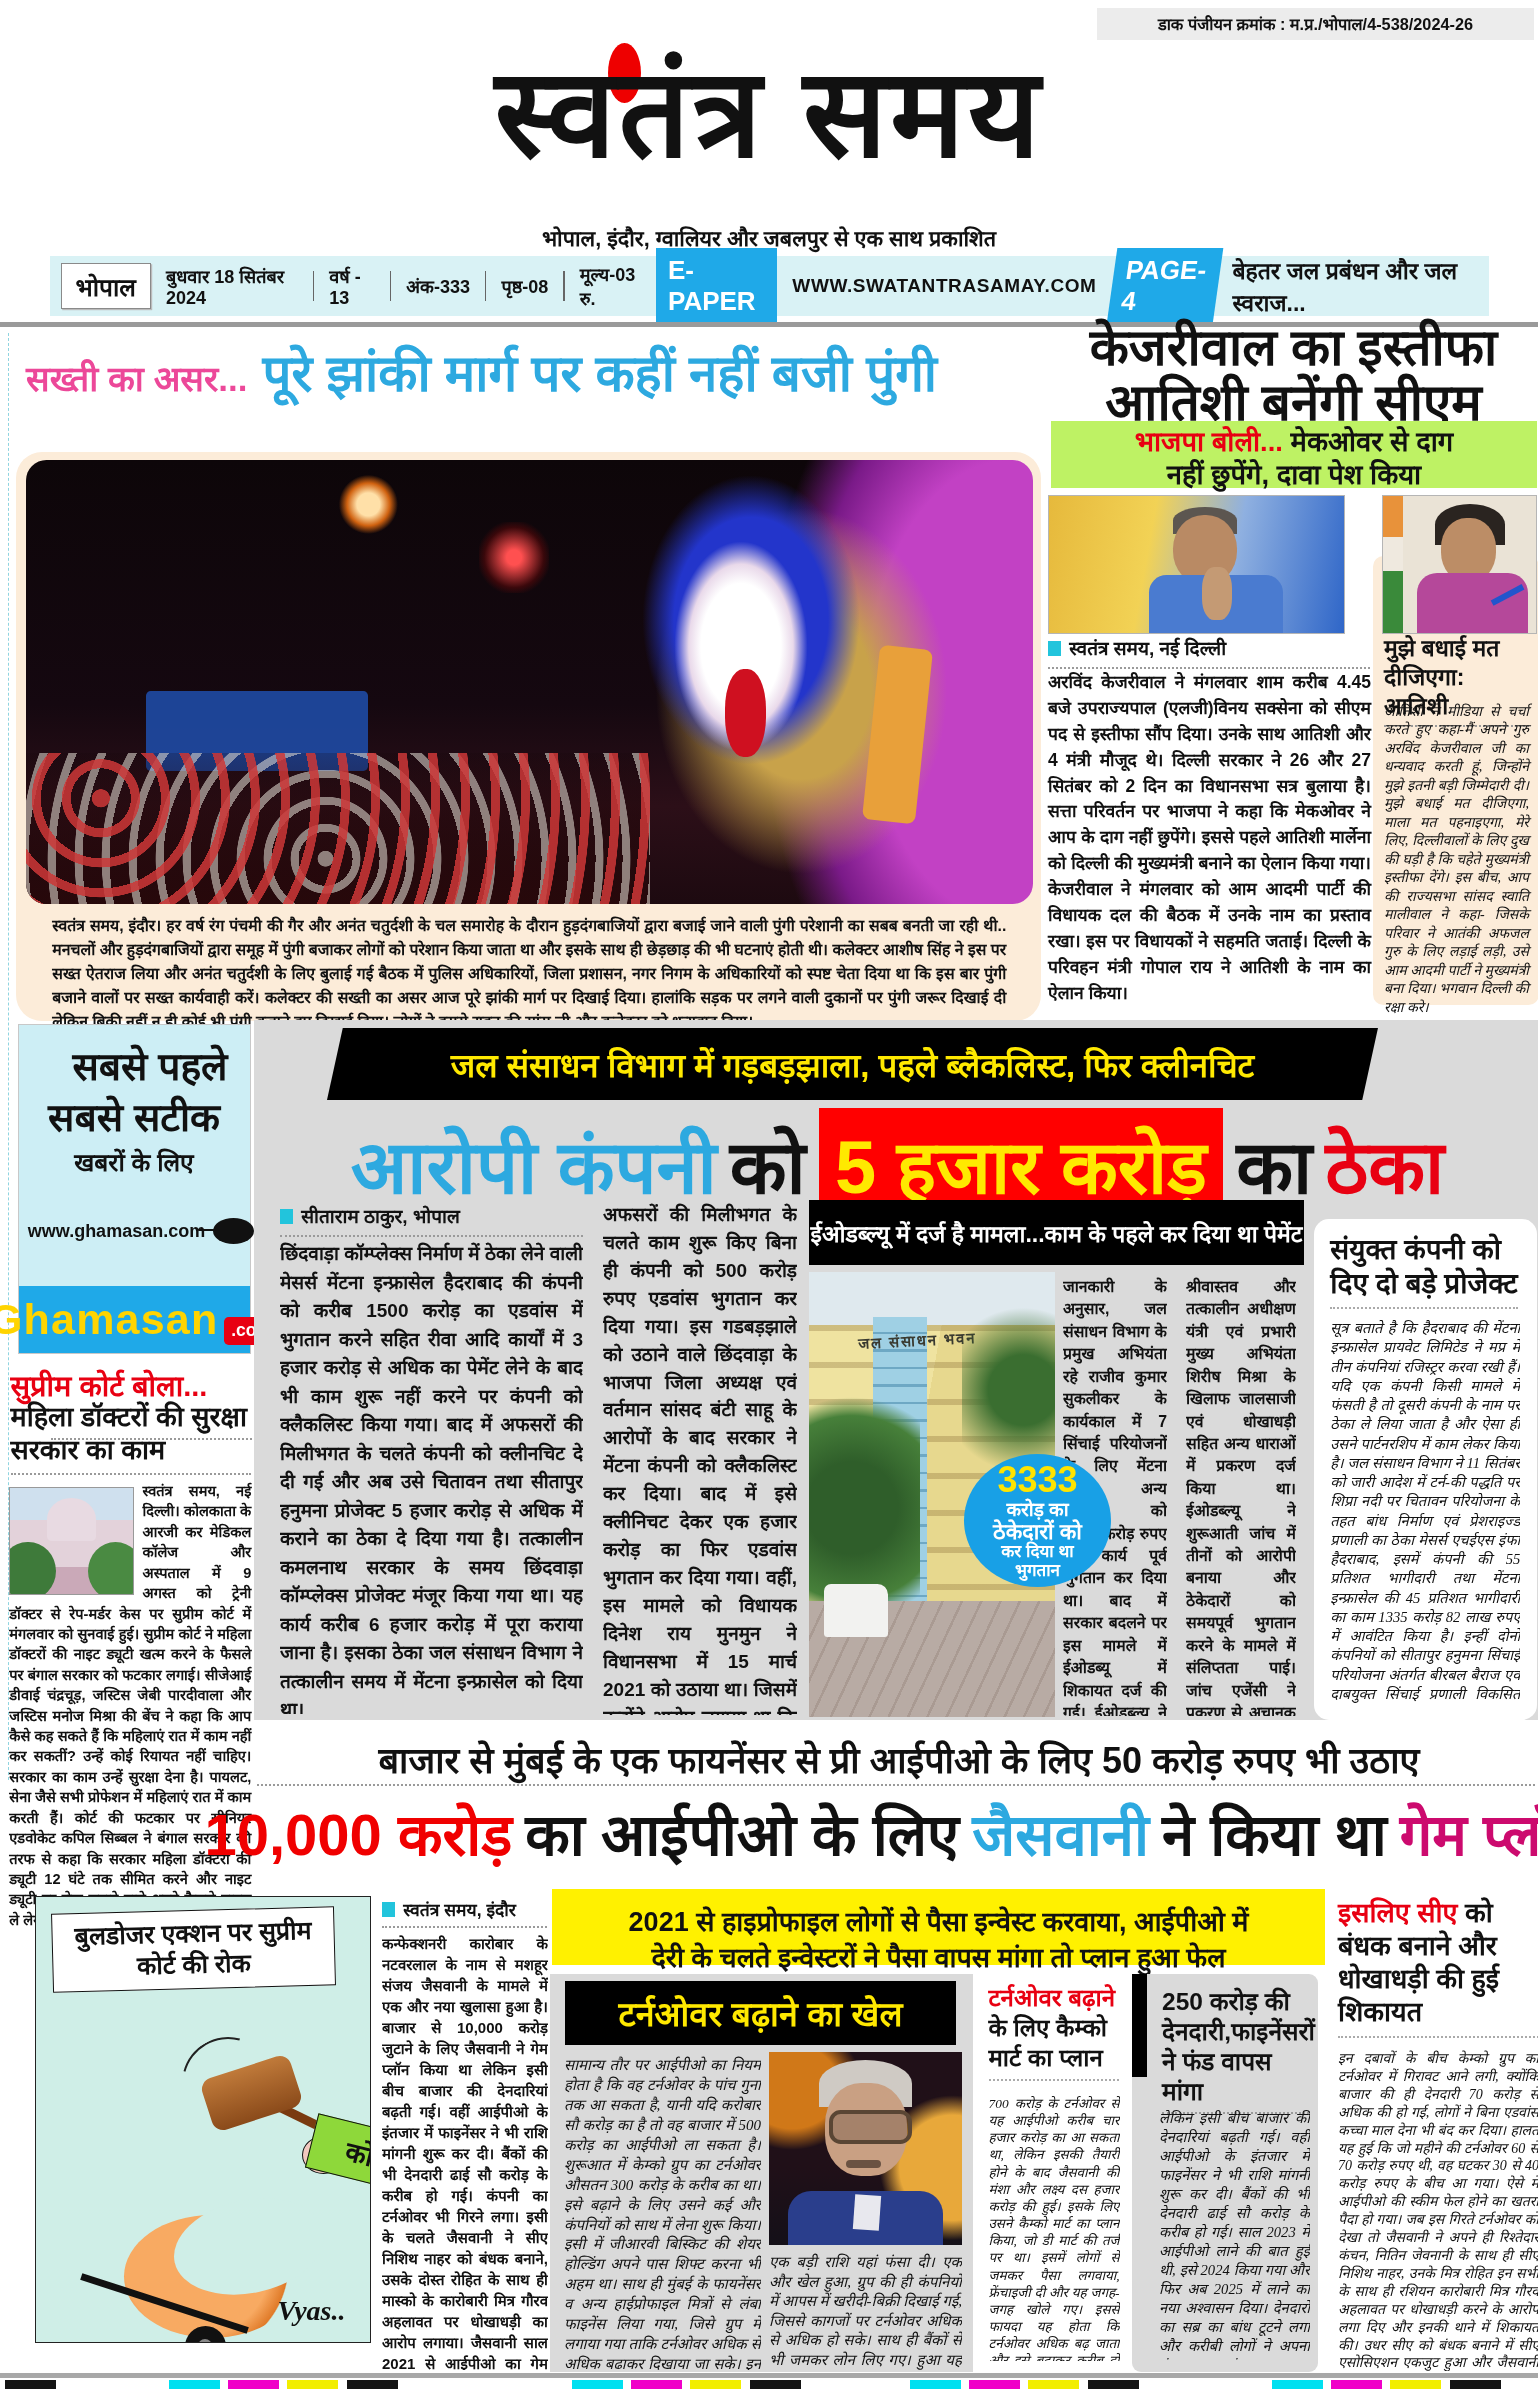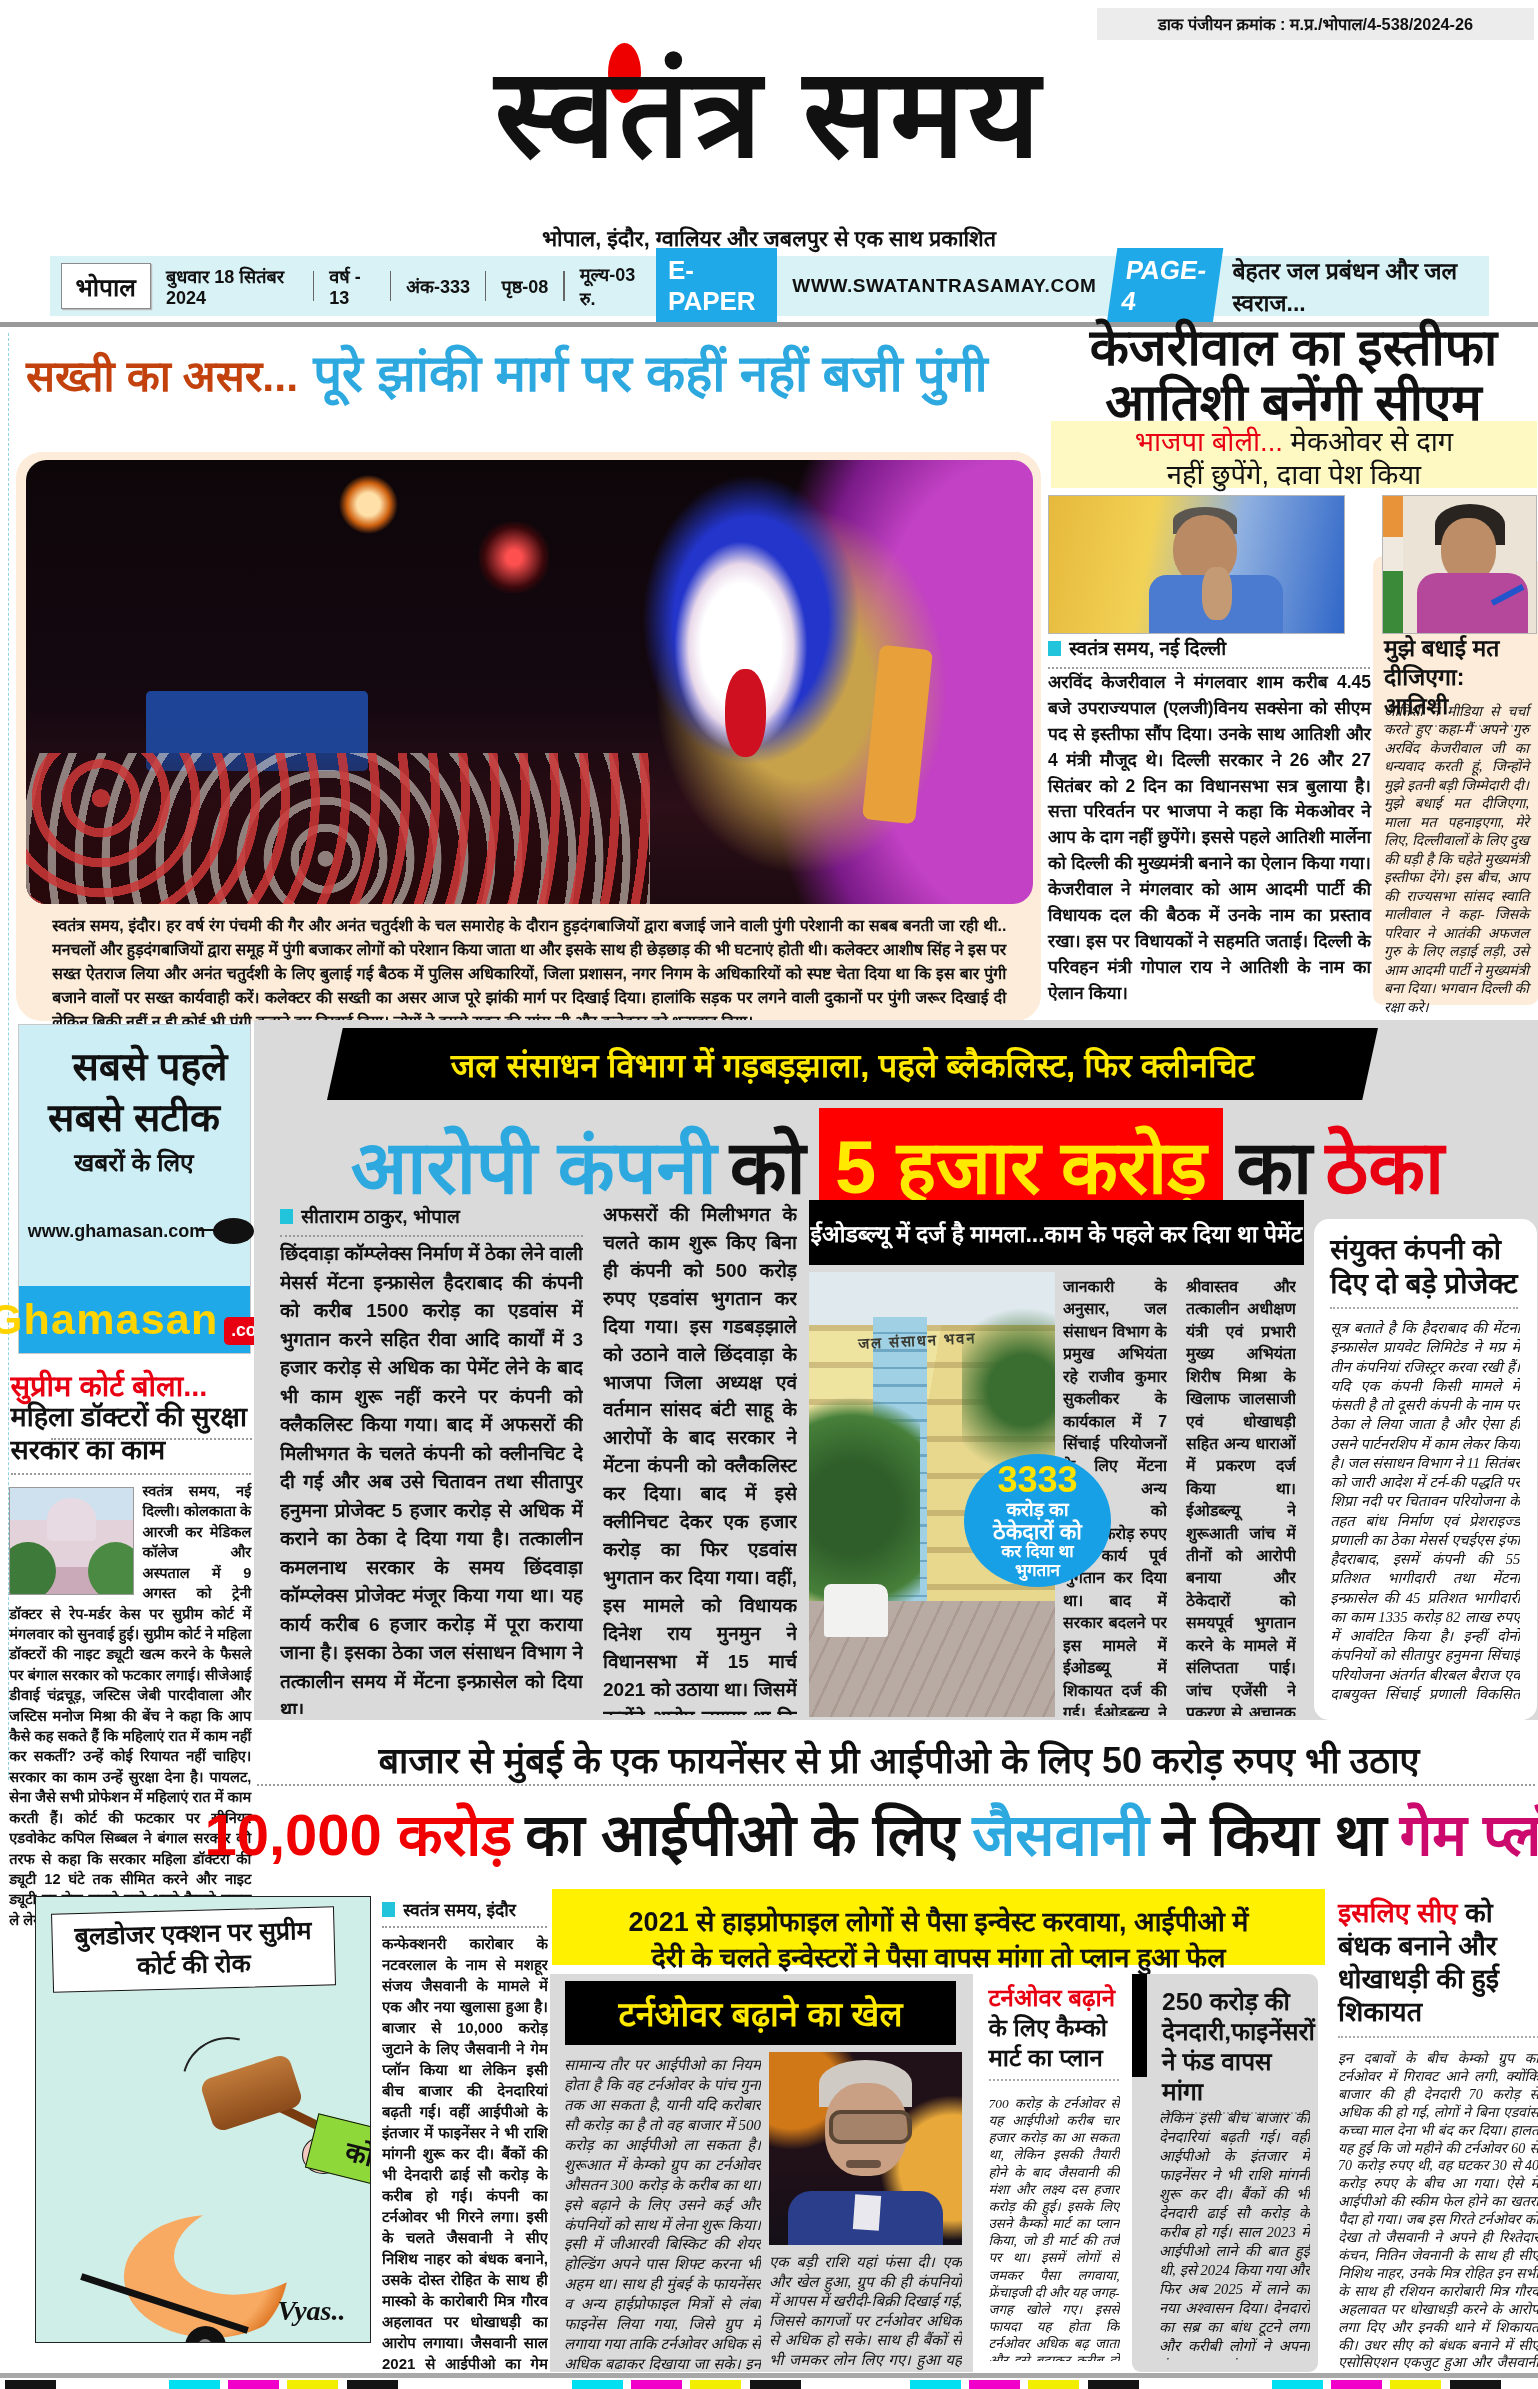--- a/index.html
+++ b/index.html
@@ -24,21 +24,21 @@
   .meta{font-size:18px;font-weight:800;}
   .vsep{width:1.8px;height:30px;background:#666;}
   .badge{background:#1fa9e8;color:#fff;font-size:26px;font-weight:900;padding:7px 11.7px;}
   .skew{transform:skewX(-8deg);}
   .site{font-size:19px;font-weight:900;letter-spacing:0.6px;}
   .slogan{font-size:23px;font-weight:900;}
   .hrule{left:0;right:0;top:322px;height:5.3px;background:#9a9a9a;}
   .cropmark{left:8.2px;top:333px;height:1447px;width:0;border-left:1.8px dashed #8fd4e0;}
   
   .leadhead{left:26px;top:336px;width:1013px;display:flex;gap:15px;align-items:baseline;}
-  .leadhead .r{color:#c2410c;font-size:43px;font-weight:900;white-space:nowrap;}
+  .leadhead .r{color:#ec4899;font-size:35px;font-weight:900;white-space:nowrap;}
   .leadhead .b{color:#2da9e0;font-size:51px;font-weight:900;white-space:nowrap;}
   .peach{left:16.3px;top:452px;width:1025px;height:569px;background:#fcecd9;border-radius:26px;}
   .leadphoto{position:absolute;left:9.3px;top:8.2px;width:1007px;height:444px;border-radius:20.4px;overflow:hidden;
      background:
       radial-gradient(111px 175px at 71% 42%, #ffffff 0 36%, #e9d9ea 47%, rgba(0,0,0,0) 60%),
       radial-gradient(175px 233px at 72% 36%, #2335cb 0 44%, rgba(0,0,0,0) 62%),
       radial-gradient(251px 315px at 77% 52%, #c8a24a 0 28%, rgba(0,0,0,0) 58%),
       radial-gradient(41px 41px at 34% 10%, #ffe0a8 0 28%, #d06210 52%, rgba(0,0,0,0) 72%),
       radial-gradient(280px 444px at 98% 52%, #c241c4 0 52%, #7a1a88 74%, rgba(0,0,0,0) 90%),
       linear-gradient(180deg,#0d0609 0%,#150810 55%,#2c0f18 78%,#1d0a10 100%);}
@@ -50,22 +50,22 @@
   .truck{position:absolute;left:12%;top:52%;width:22%;height:18%;background:#1f4fae;border-radius:4.7px;opacity:.85;}
   .neon{position:absolute;left:45%;top:14%;width:7%;height:16%;background:radial-gradient(#ff5050 15%,rgba(120,10,10,.4) 60%,rgba(0,0,0,0) 75%);}
   .garland{position:absolute;left:69.5%;top:47%;width:41px;height:88px;background:#cf1020;border-radius:45%;}
   .orangecloth{position:absolute;left:84%;top:42%;width:53px;height:175px;background:#e8a03a;border-radius:8.2px;transform:rotate(6deg);}
   .leadcap{left:36px;top:462px;width:954px;font-size:15.8px;font-weight:600;line-height:1.52;text-align:justify;}
   .leadcap b{font-weight:900;}
   .capline{left:35px;top:986px;width:957px;}
   
   .kjh1{left:1048px;top:310px;width:491px;text-align:center;font-size:51px;font-weight:900;white-space:nowrap;}
   .kjh2{left:1048px;top:365px;width:491px;text-align:center;font-size:51px;font-weight:900;white-space:nowrap;}
-  .kjyellow{left:1051px;top:421px;width:486px;height:67px;background:#fef9c3;text-align:center;
-            font-size:27.4px;font-weight:400;line-height:1.22;padding-top:3.5px;box-sizing:border-box;}
+  .kjyellow{left:1051px;top:421px;width:486px;height:67px;background:#bef264;text-align:center;
+            font-size:27.4px;font-weight:700;line-height:1.22;padding-top:3.5px;box-sizing:border-box;}
   .kjyellow .r{color:#e80012;}
   .kjphoto{left:1048px;top:495px;width:295px;height:137px;border:1.2px solid #b5b5b5;overflow:hidden;
      background:linear-gradient(100deg,#e6b93c 0%,#f2d255 34%,#8fb0e0 62%,#2f66c8 100%);}
   .kjface{position:absolute;left:42%;top:14%;width:64px;height:70px;background:#b98a64;border-radius:48%;}
   .kjhair{position:absolute;left:42%;top:8%;width:64px;height:27px;background:#5c5650;border-radius:50% 50% 0 0;}
   .kjshirt{position:absolute;left:34%;top:58%;width:134px;height:64px;background:#4a7bd0;border-radius:17.5px 17.5px 0 0;}
   .kjhands{position:absolute;left:52%;top:52%;width:30px;height:53px;background:#c49a74;border-radius:40%;}
   .atphoto{left:1382px;top:495px;width:153px;height:137px;border:1.2px solid #b5b5b5;overflow:hidden;background:#eae3d6;}
   .atflag{position:absolute;left:0;top:0;width:20px;height:100%;
      background:linear-gradient(180deg,#e8923a 0 30%,#efe9df 30% 55%,#3a8a3a 55% 100%);}

